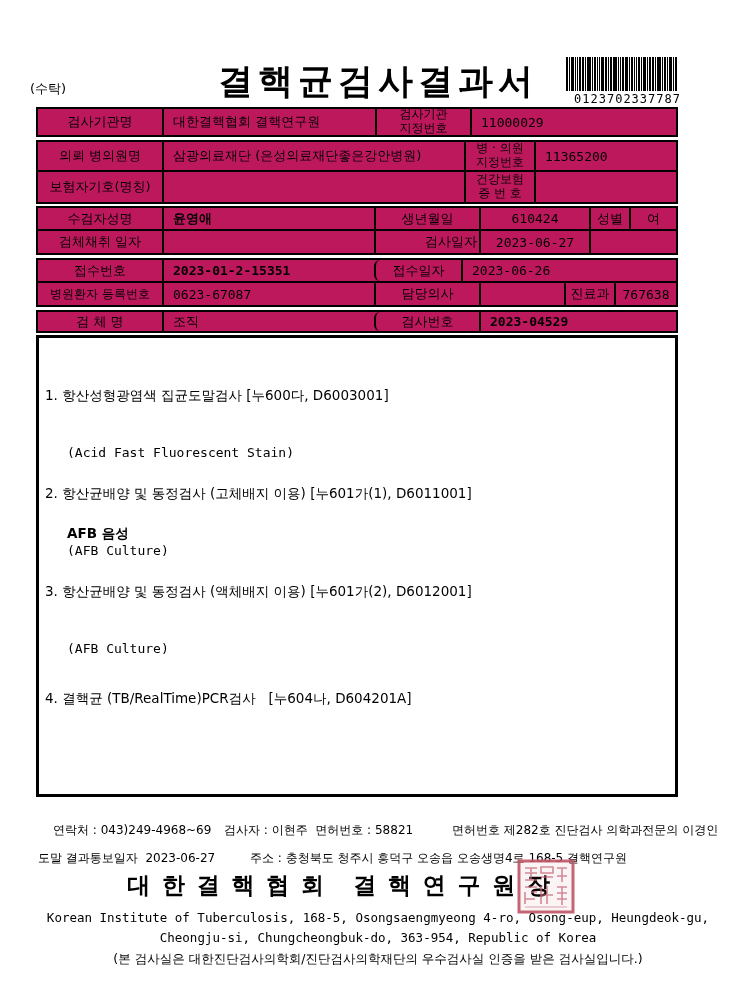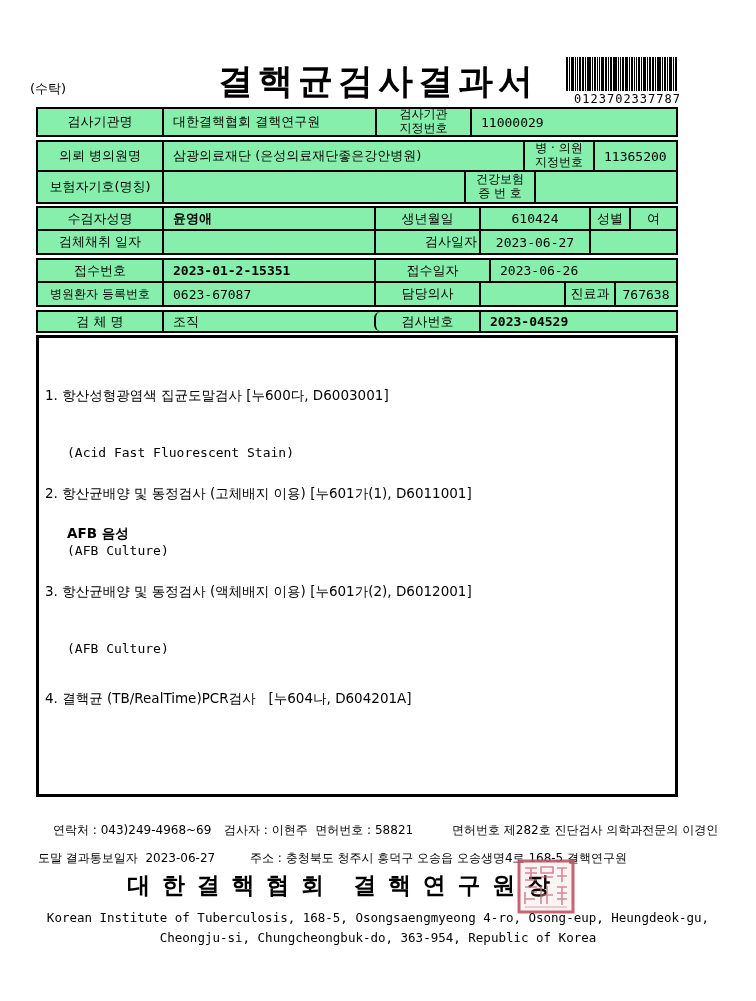--- a/index.html
+++ b/index.html
@@ -11,21 +11,21 @@
   .abs{position:absolute;white-space:pre;}
   .bold{font-weight:bold;}
 
   
   .consign{left:30px;top:80px;font-size:13px;}
   .main-title{left:0;right:0;top:58px;text-align:center;font-size:35px;font-weight:bold;letter-spacing:5px;white-space:pre;}
   .barcode-wrap{position:absolute;left:565px;top:57px;width:125px;text-align:center;}
   .barcode-num{font-size:12px;letter-spacing:1px;line-height:8px;}
 
   
-  .row{position:absolute;left:36px;width:642px;border:2px solid #000;display:flex;box-sizing:border-box;background:#86efac;}
+  .row{position:absolute;left:36px;width:642px;border:2px solid #000;display:flex;box-sizing:border-box;background:#be185d;}
   .cell{box-sizing:border-box;display:flex;align-items:center;justify-content:center;overflow:hidden;font-size:13px;white-space:pre;}
   .cell + .cell{border-left:2px solid #000;}
   .cell.v{justify-content:flex-start;padding-left:9px;}
   .cell.grow{flex:1;}
   .stack{display:flex;flex-direction:column;line-height:1.15;text-align:center;font-size:12px;}
 
   
   .items-box{position:absolute;left:36px;top:335px;width:642px;height:462px;border:3px solid #000;box-sizing:border-box;background:#fff;}
   .test-item{position:absolute;left:6px;right:6px;font-size:13.5px;line-height:19px;white-space:pre;}
   .test-item .eng{padding-left:22px;font-size:13px;}
@@ -98,21 +98,21 @@
     <div class="cell" style="width:124px;">검사기관명</div>
     <div class="cell v" style="width:213px;">대한결핵협회 결핵연구원</div>
     <div class="cell" style="width:95px;">
       <span class="stack"><span>검사기관</span><span>지정번호</span></span>
     </div>
     <div class="cell v grow mono">11000029</div>
   </div>
 
   <div class="row" style="top:140px;height:32px;">
     <div class="cell" style="width:124px;">의뢰 병의원명</div>
-    <div class="cell v" style="width:361px;">삼광의료재단 (은성의료재단좋은강안병원)</div>
+    <div class="cell v" style="width:302px;">삼광의료재단 (은성의료재단좋은강안병원)</div>
     <div class="cell" style="width:70px;">
       <span class="stack"><span>병 · 의원</span><span>지정번호</span></span>
     </div>
     <div class="cell v grow mono">11365200</div>
   </div>
 
   <div class="row" style="top:170px;height:34px;">
     <div class="cell" style="width:124px;">보험자기호(명칭)</div>
     <div class="cell v" style="width:302px;"></div>
     <div class="cell" style="width:70px;">
@@ -134,21 +134,21 @@
     <div class="cell" style="width:124px;">검체채취 일자</div>
     <div class="cell v" style="width:212px;"></div>
     <div class="cell" style="width:105px;padding-left:47px;">검사일자</div>
     <div class="cell mono" style="width:110px;">2023-06-27</div>
     <div class="cell grow"></div>
   </div>
 
   <div class="row" style="top:258px;height:25px;">
     <div class="cell" style="width:124px;">접수번호</div>
     <div class="cell v bold mono" style="width:212px;">2023-01-2-15351</div>
-    <div class="cell" style="width:115px;">접수일자</div>
+    <div class="cell" style="width:87px;border-radius:6px;">접수일자</div>
     <div class="cell v grow mono">2023-06-26</div>
   </div>
 
   <div class="row" style="top:281px;height:26px;">
     <div class="cell" style="width:124px;font-size:12px;">병원환자 등록번호</div>
     <div class="cell v mono" style="width:212px;">0623-67087</div>
     <div class="cell" style="width:105px;">담당의사</div>
     <div class="cell" style="width:85px;"></div>
     <div class="cell" style="width:50px;">진료과</div>
     <div class="cell grow mono">767638</div>
@@ -196,14 +196,15 @@
       <path d="M40 9 h10 M45 9 v14 M40 17 h10"></path>
       <path d="M8 28 h12 M8 33 v12 M8 40 h10 M14 33 h6"></path>
       <path d="M24 27 v18 M30 27 v18 M24 36 h12"></path>
       <path d="M40 28 h10 M40 34 h10 M40 40 h10 M45 28 v18"></path>
       <path d="M8 48 h42" opacity="0.5"></path>
     </g>
   </svg>
 
   <div class="abs center-line eng-addr mono" style="top:910px;">Korean Institute of Tuberculosis, 168-5, Osongsaengmyeong 4-ro, Osong-eup, Heungdeok-gu,</div>
   <div class="abs center-line eng-addr mono" style="top:930px;">Cheongju-si, Chungcheongbuk-do, 363-954, Republic of Korea</div>
+  <div class="abs center-line note-line" style="top:951px;">(본 검사실은 대한진단검사의학회/진단검사의학재단의 우수검사실 인증을 받은 검사실입니다.)</div>
 
 </div>
 
 </body></html>

